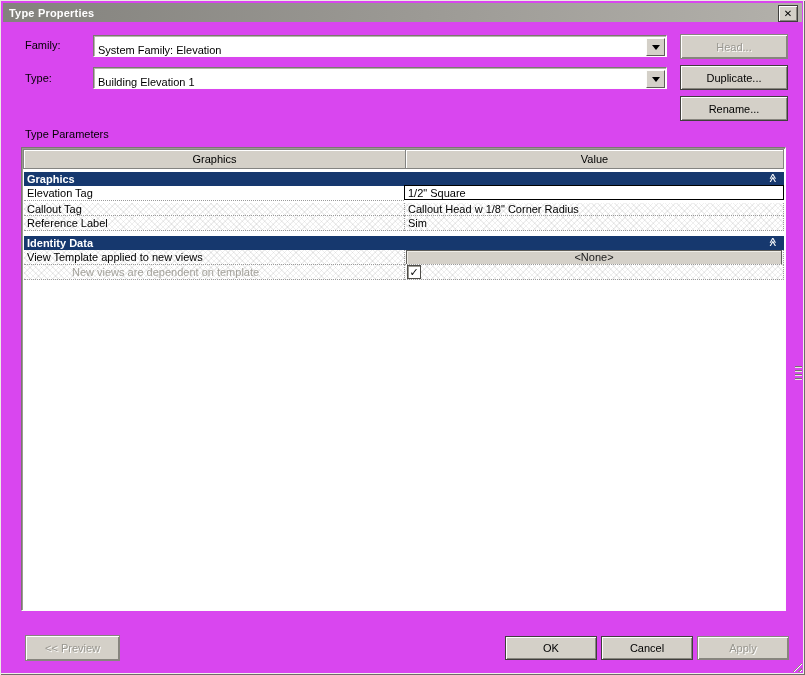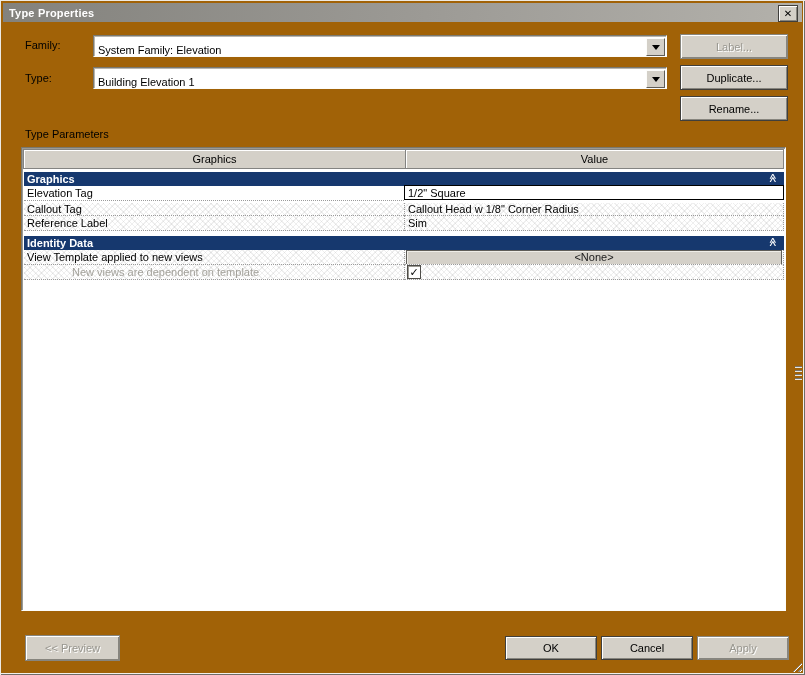--- a/index.html
+++ b/index.html
@@ -1,17 +1,17 @@
 <!DOCTYPE html>
 <html><head>
 <meta charset="utf-8">
 <style>
   html,body{margin:0;padding:0;width:805px;height:675px;overflow:hidden;
     font-family:"Liberation Sans","DejaVu Sans",sans-serif;font-size:11px;color:#000;}
-  .dialog{position:absolute;left:0;top:0;width:805px;height:675px;background:#a16207;
+  .dialog{position:absolute;left:0;top:0;width:805px;height:675px;background:#d946ef;
     box-shadow:inset 1px 1px 0 #eceae4, inset -1px -1px 0 #6e6c67, inset -2px -2px 0 #f2f0ea;}
   .titlebar{position:absolute;left:3px;top:3px;width:799px;height:19px;
     background:linear-gradient(to right,#83827d,#9d9b96 55%,#b3b1ab);
     display:flex;align-items:center;}
   .title-text{color:#fff;font-weight:bold;padding-left:6px;letter-spacing:0.2px;}
   .close-btn{position:absolute;right:4px;top:2px;width:18px;height:15px;background:#d4d0c8;
     border:1px solid #403f3c;box-shadow:inset 1px 1px 0 #fff, inset -1px -1px 0 #87857e;
     display:flex;align-items:center;justify-content:center;font-weight:bold;font-size:10px;line-height:1;cursor:default;}
   .label{position:absolute;color:#000;}
   .combo{position:absolute;left:93px;width:572px;height:20px;background:#fff;
@@ -82,21 +82,21 @@
   </div>
 
   <span class="label" style="left:25px;top:72px;">Type:</span>
   <div class="combo" style="top:67px;">
     <span class="combo-text">Building Elevation 1</span>
     <span class="combo-arrow-btn">
       <span class="tri-down"></span>
     </span>
   </div>
 
-  <div class="btn side-btn disabled" style="top:34px;">Label...</div>
+  <div class="btn side-btn disabled" style="top:34px;">Head...</div>
   <div class="btn side-btn" style="top:65px;">Duplicate...</div>
   <div class="btn side-btn" style="top:96px;">Rename...</div>
 
   <span class="label" style="left:25px;top:128px;">Type Parameters</span>
 
   <div class="panel">
 
     <div class="thead">
       <div class="th param">Graphics</div>
       <div class="th value">Value</div>

